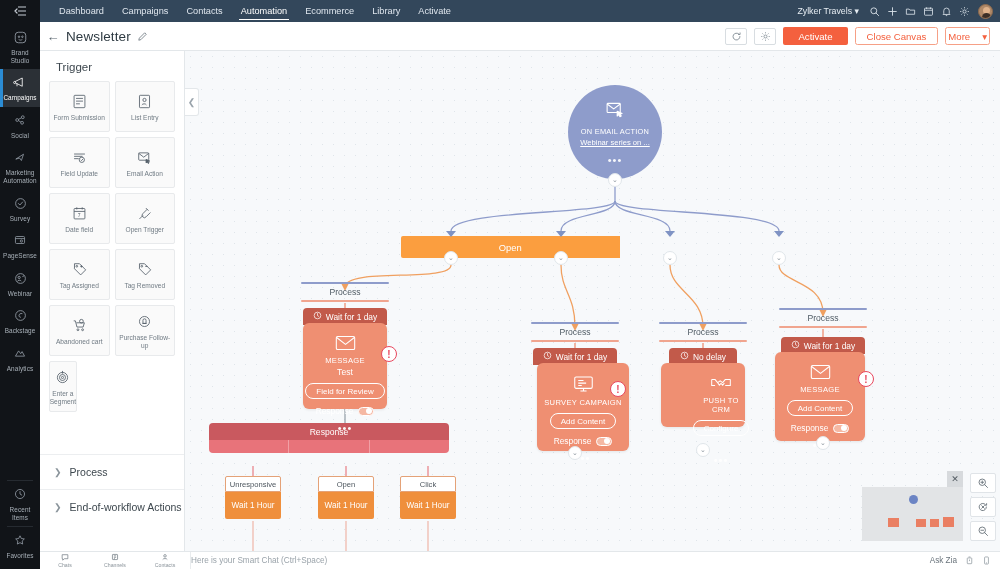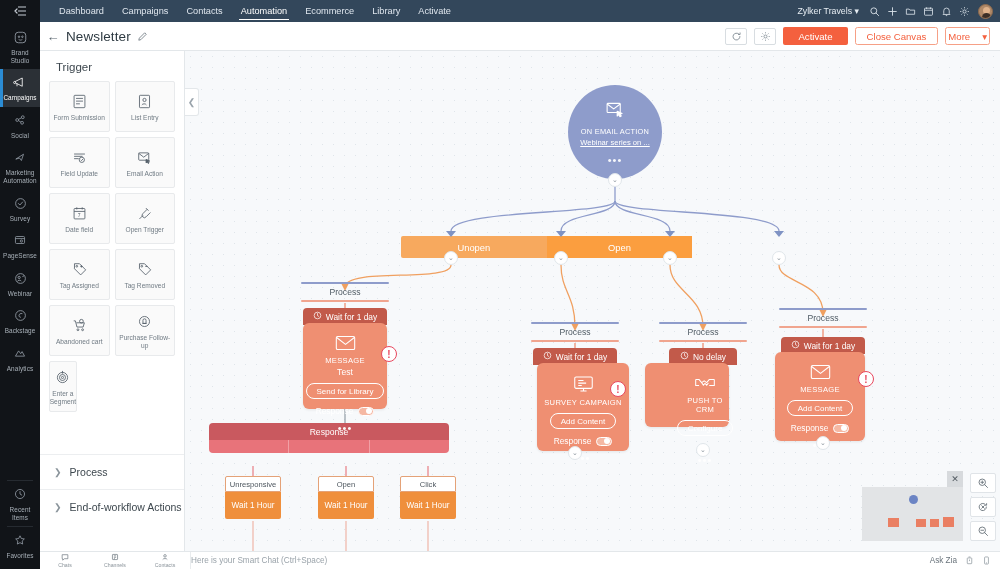--- a/index.html
+++ b/index.html
@@ -695,23 +695,20 @@
       <span class="tn-dots">•••</span>
     </div>
     <div class="node-chev" style="left:423px; top:122px;">⌄</div>
 
     <div class="branch-arrow" style="left:261px; top:180px;"></div>
     <div class="branch-arrow" style="left:371px; top:180px;"></div>
     <div class="branch-arrow" style="left:480px; top:180px;"></div>
     <div class="branch-arrow" style="left:589px; top:180px;"></div>
 
     <div class="branchbar">
-      <div class="branch-seg" style="background:#f7a95e;">
-        <span>Unopen</span>
-      </div>
       <div class="branch-seg" style="background:#fb9e3f;">
         <span>Open</span>
       </div>
       <div class="branch-seg" style="background:#fb9531;margin-top:40px;">
         <span>Any Link Click</span>
       </div>
     </div>
     <div class="node-chev" style="left:259px; top:200px;">⌄</div>
     <div class="node-chev" style="left:369px; top:200px;">⌄</div>
     <div class="node-chev" style="left:478px; top:200px;">⌄</div>
@@ -733,21 +730,21 @@
     </div>
     <div class="action-card" style="left:118px; top:272px; width:84px; height:86px;">
       <span class="ac-ico">
         <svg width="21" height="16" viewBox="0 0 24 18" fill="none" stroke="#fff" stroke-width="1.2">
           <rect x="1.5" y="1.5" width="21" height="15" rx="1.5"></rect>
             <path d="M1.5 2.4L12 10.5 22.5 2.4"></path>
         </svg>
       </span>
       <span class="ac-kind">MESSAGE</span>
       <span class="ac-name">Test</span>
-      <span class="ac-btn">Send for Library</span>
+      <span class="ac-btn">Field for Review</span>
       <span class="ac-resp">
         <span>Response</span>
         <span class="toggle-pill"></span>
       </span>
       <span class="ac-dots">•••</span>
     </div>
     <div class="alert-badge" style="left:196px; top:295px;">!</div>
 
     <div class="response-wrap" style="left:24px; top:372px; width:240px;">
       <div class="response-top">
@@ -815,21 +812,21 @@
     </div>
     <div class="wait-chip" style="left:484px; top:297px; width:68px;">
       <span>
         <svg width="9" height="9" viewBox="0 0 14 14" fill="none" stroke="#fff" stroke-width="1.1">
           <circle cx="7" cy="7" r="5.2"></circle>
             <path d="M7 4v3.2l2 1.2" stroke-linecap="round"></path>
         </svg>
       </span>
       <span>No delay</span>
     </div>
-    <div class="action-card" style="left:460px; top:312px; width:84px; height:64px;padding-left:36px;">
+    <div class="action-card" style="left:476px; top:312px; width:84px; height:64px;padding-left:36px;">
       <span class="ac-ico">
         <svg width="22" height="16" viewBox="0 0 26 18" fill="none" stroke="#fff" stroke-width="1.2">
           <path d="M2 5h4l3 3.5 3-2 3 2L18 5h6"></path>
             <path d="M2 5v7h4M24 5v7h-6"></path>
             <path d="M9 8.5l2 3 2-2 2 2 2-2.5"></path>
         </svg>
       </span>
       <span class="ac-kind">PUSH TO CRM</span>
       <span class="ac-btn">Configure</span>
       <span class="ac-dots" style="margin-top:18px;">•••</span>

